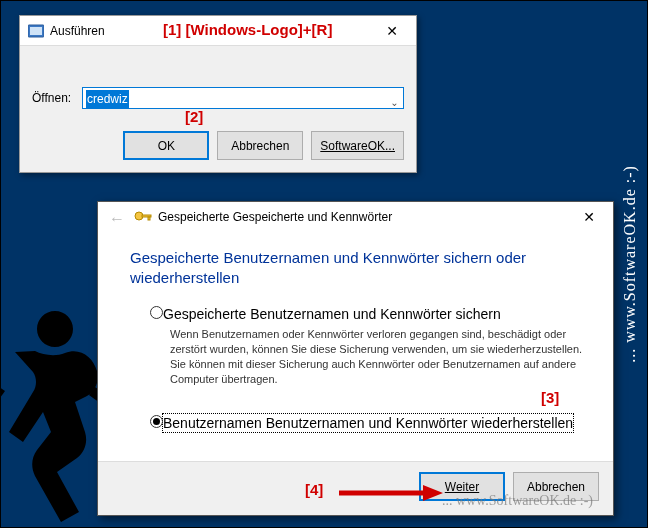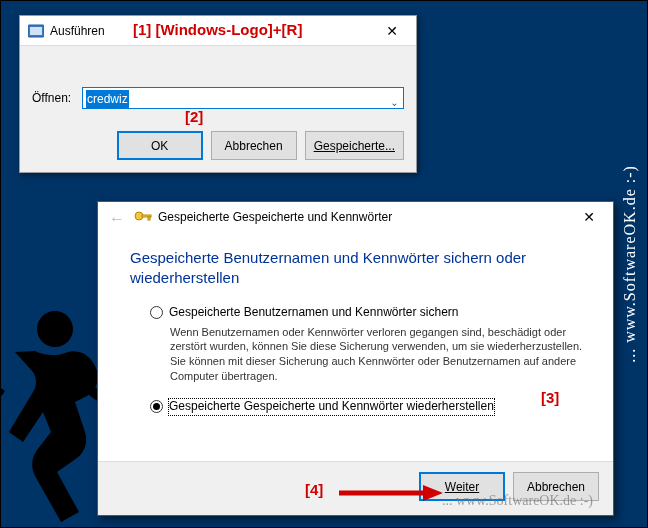--- a/index.html
+++ b/index.html
@@ -150,41 +150,41 @@
       flex: 1;
       padding: 16px 28px 8px 32px;
     }
     .wiz-heading {
       color: #003399;
       font-size: 15px;
       margin-bottom: 18px;
       line-height: 1.3;
     }
     .wiz-option {
-      display: flex; align-items: flex-start; gap: 6px;
+      display: flex; align-items: flex-start; 
       margin-left: 20px;
       margin-bottom: 4px;
-      font-size: 12px;
+      font-size: 14px;
     }
     .radio {
       width: 13px; height: 13px; border: 1px solid #333; border-radius: 50%;
       flex: 0 0 13px; margin-top: 1px;
       position: relative;
     }
     .radio.checked::after {
       content: ""; position: absolute; left: 2px; top: 2px;
       width: 7px; height: 7px; border-radius: 50%; background: #000;
     }
     .wiz-option-text { line-height: 1.3; }
     .wiz-sub {
       margin-left: 40px;
       font-size: 11px;
       color: #333;
       line-height: 1.35;
-      margin-bottom: 15px;
+      margin-bottom: 27px;
     }
     .dotted-focus { outline: 1px dotted #000; outline-offset: 0; }
     .wiz-buttons {
       display: flex; justify-content: flex-end; gap: 8px;
       padding: 10px 14px 14px;
       border-top: 1px solid #ddd;
       background: #f0f0f0;
     }
     
     .annot {
@@ -239,21 +239,21 @@
         <span class="run-input-selection">credwiz</span>
         <input type="text" style="color: transparent;" value="credwiz">
         <span class="run-dd-arrow">⌄</span>
       </div>
     </div>
   </div>
   <div class="run-buttons">
     <div class="btn default">OK</div>
     <div class="btn">Abbrechen</div>
     <div class="btn">
-        <span style="text-decoration: underline; text-decoration-style: solid;">Gespeicherte...</span>
+        <span style="text-decoration: underline; text-decoration-style: solid;">SoftwareOK...</span>
       </div>
   </div>
 </div>
 
 <div class="wizard">
   <div class="wiz-titlebar">
     <div class="wiz-back">←</div>
     <span class="wiz-key">
       <svg width="18" height="14" viewBox="0 0 18 14">
         <circle cx="5" cy="7" r="4" fill="#f5c542" stroke="#b58a00"></circle>
@@ -268,34 +268,34 @@
     <div class="wiz-heading">Gespeicherte Benutzernamen und Kennwörter sichern oder wiederherstellen</div>
 
     <div class="wiz-option">
       <span class="radio"></span>
       <span class="wiz-option-text">Gespeicherte Benutzernamen und Kennwörter sichern</span>
     </div>
     <div class="wiz-sub">Wenn Benutzernamen oder Kennwörter verloren gegangen sind, beschädigt oder zerstört wurden, können Sie diese Sicherung verwenden, um sie wiederherzustellen. Sie können mit dieser Sicherung auch Kennwörter oder Benutzernamen auf andere Computer übertragen.</div>
 
     <div class="wiz-option">
       <span class="radio checked"></span>
-      <span class="wiz-option-text dotted-focus">Gespeicherte Gespeicherte und Kennwörter wiederherstellen</span>
+      <span class="wiz-option-text dotted-focus">Benutzernamen Benutzernamen und Kennwörter wiederherstellen</span>
     </div>
 
     <div class="watermark-inline" style="right:20px; bottom:6px;">... www.SoftwareOK.de :-)</div>
   </div>
   <div class="wiz-buttons">
     <div class="btn default">
         <span style="text-decoration: underline;">Weiter</span>
       </div>
     <div class="btn">Abbrechen</div>
   </div>
 </div>
 
-<div class="annot" style="left:132px; top:20px;">[1]  [Windows-Logo]+[R]</div>
+<div class="annot" style="left:162px; top:20px;">[1]  [Windows-Logo]+[R]</div>
 <div class="annot" style="left:184px; top:107px;">[2]</div>
 <div class="annot" style="left:540px; top:388px;">[3]</div>
 <div class="annot" style="left:304px; top:480px;">[4]</div>
 
 <div class="arrow" style="left:336px; top:482px;">
   <svg width="108" height="20" viewBox="0 0 108 20">
     <line x1="2" y1="10" x2="88" y2="10" stroke="#d00000" stroke-width="5"></line>
     <polygon points="86,2 106,10 86,18" fill="#d00000"></polygon>
   </svg>
 </div>

